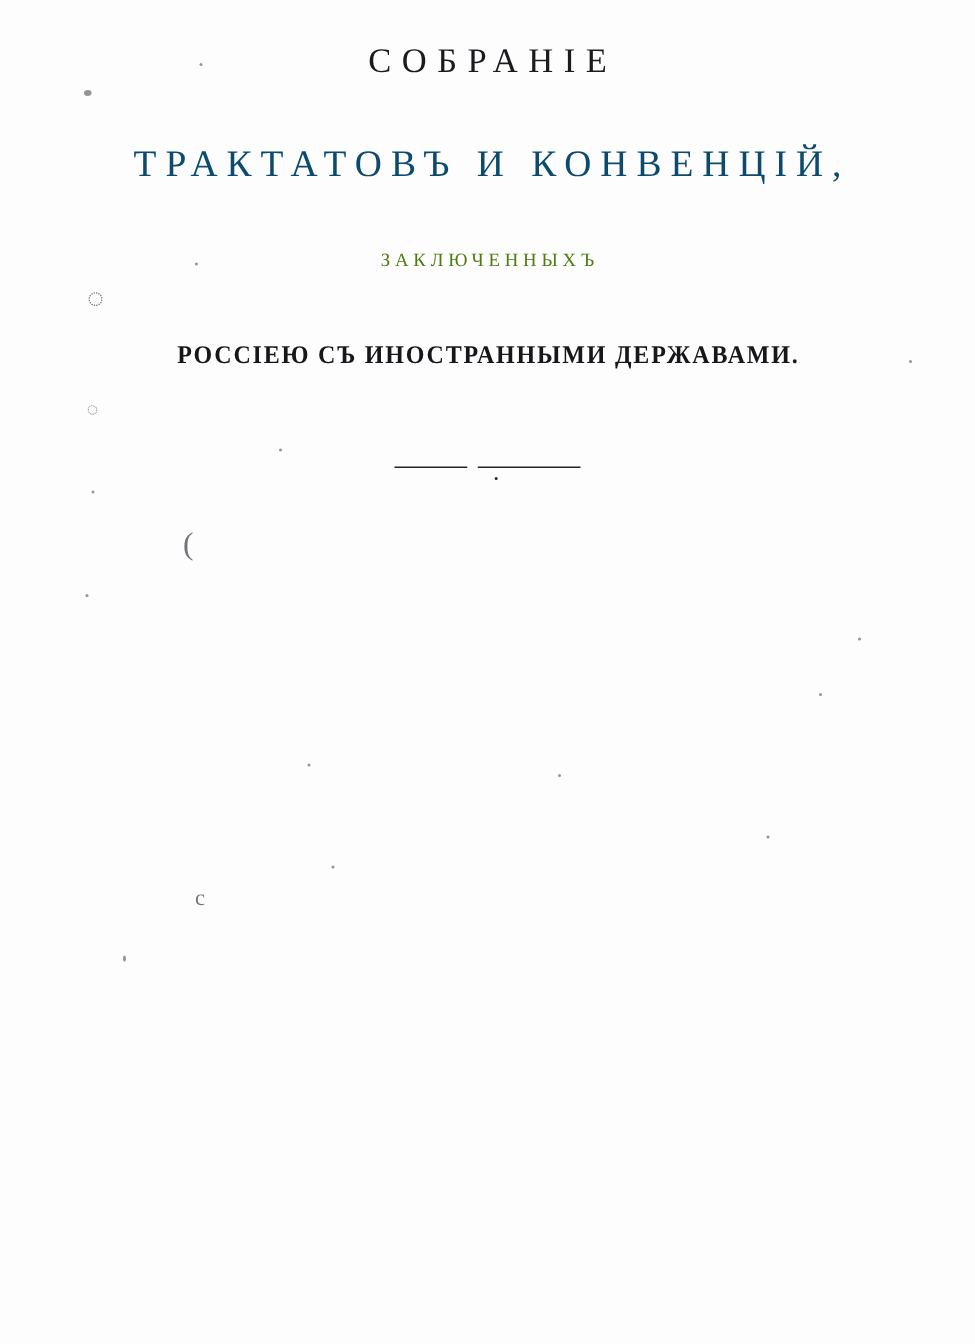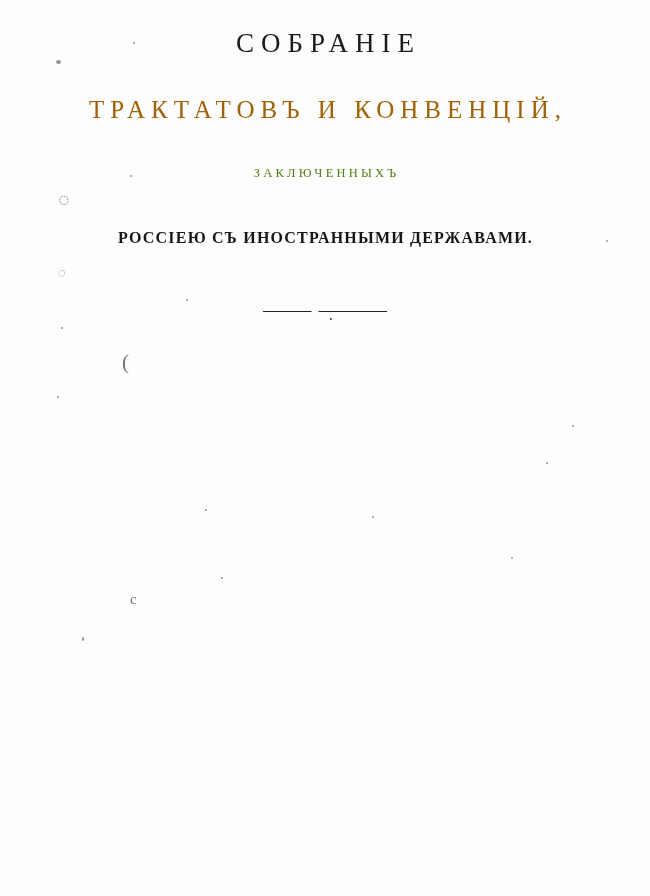--- a/index.html
+++ b/index.html
@@ -29,38 +29,38 @@
     right: 0;
     top: 0;
     text-align: center;
   }
 
   .line-1 {
     position: absolute;
     top: 28px;
     left: 0;
     right: 0;
-    font-size: 27px;
+    font-size: 23px;
     letter-spacing: 7px;
     text-indent: 7px;
     font-family: "Liberation Serif", serif;
     font-weight: 400;
     color: #1b1a1e;
   }
 
   .line-2 {
     position: absolute;
     top: 96px;
     left: 0;
     right: 0;
     font-size: 25px;
     letter-spacing: 6px;
     text-indent: 6px;
     font-weight: 400;
-    color: #a16207;
+    color: #0c4a6e;
   }
 
   .line-3 {
     position: absolute;
     top: 166px;
     left: 0;
     right: 0;
     font-size: 12.5px;
     letter-spacing: 3.2px;
     text-indent: 3.2px;

